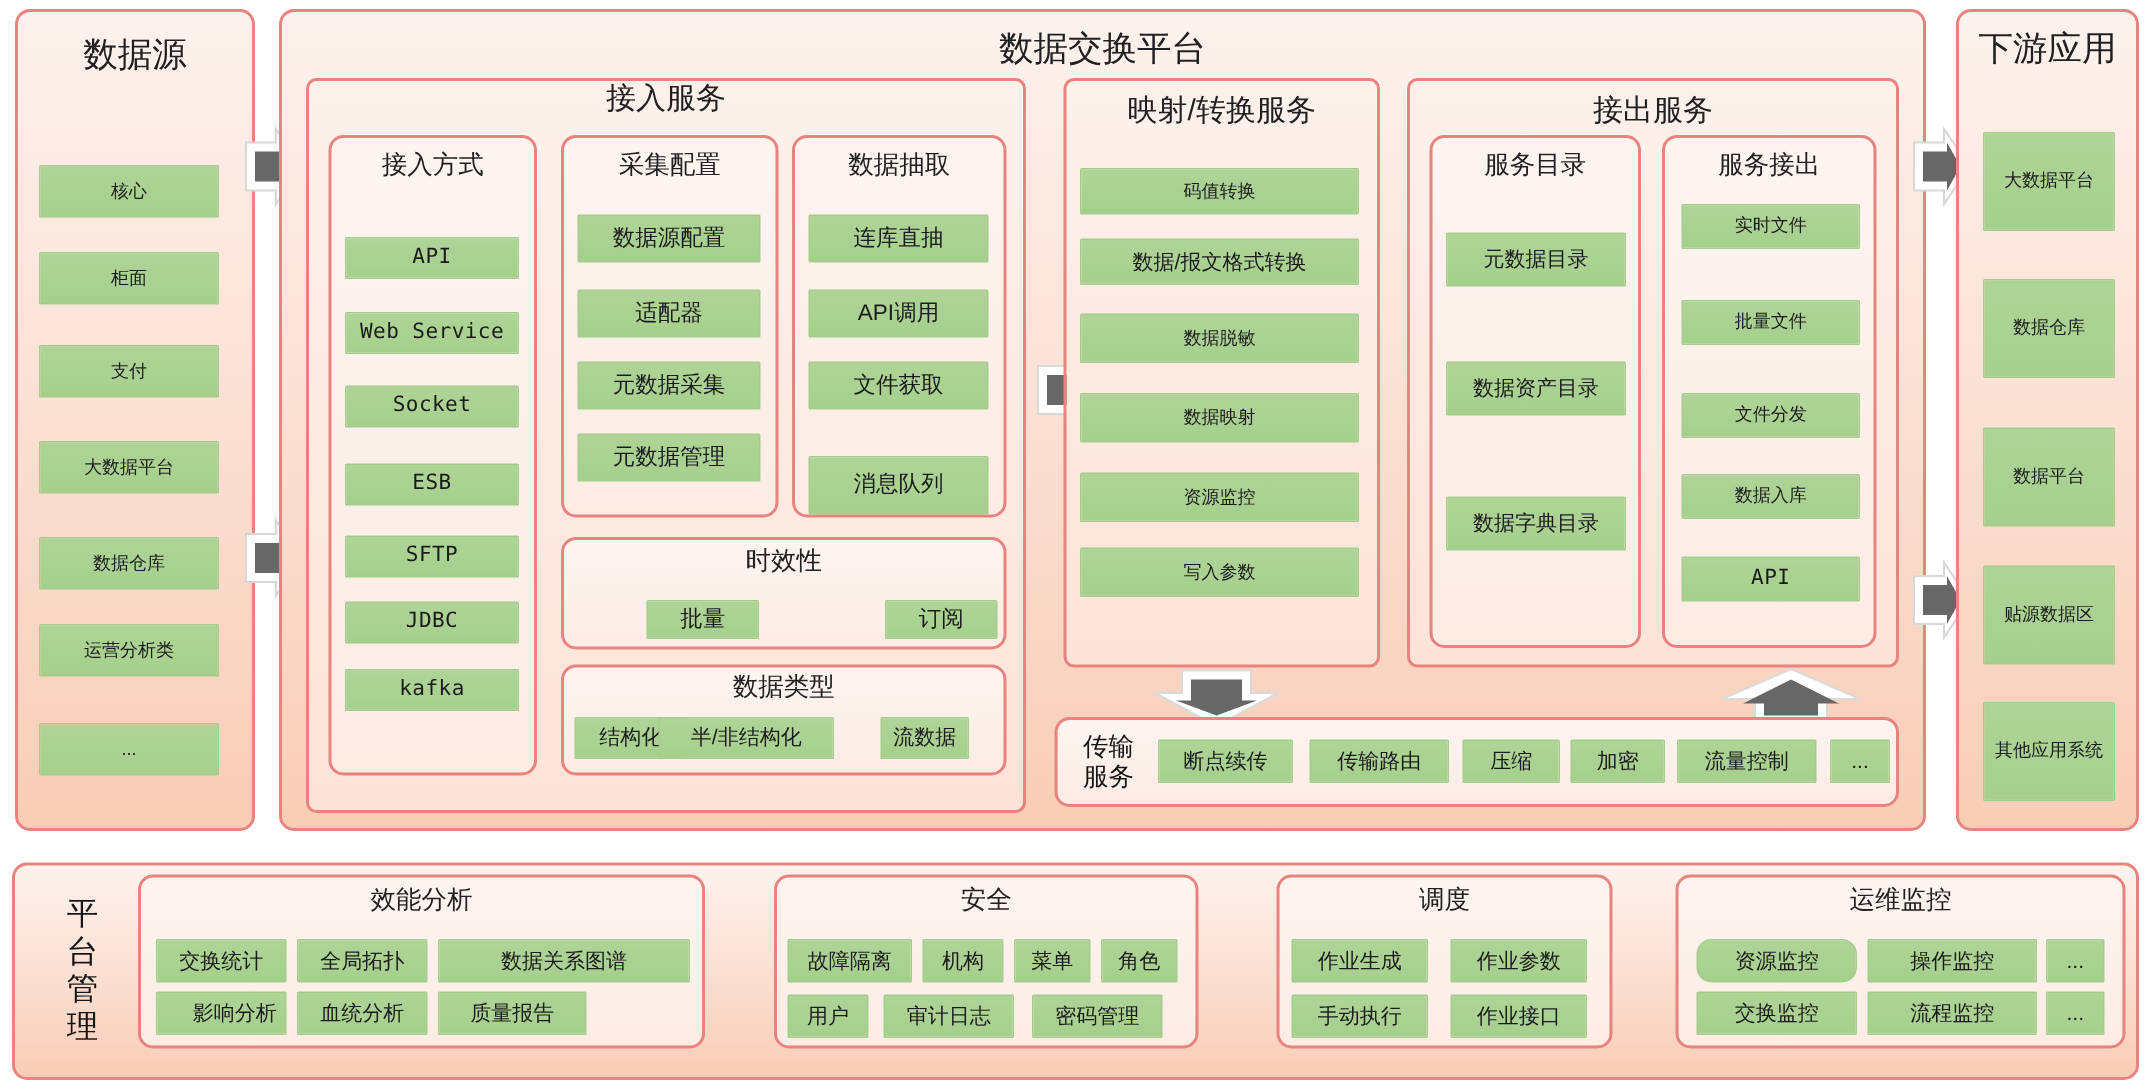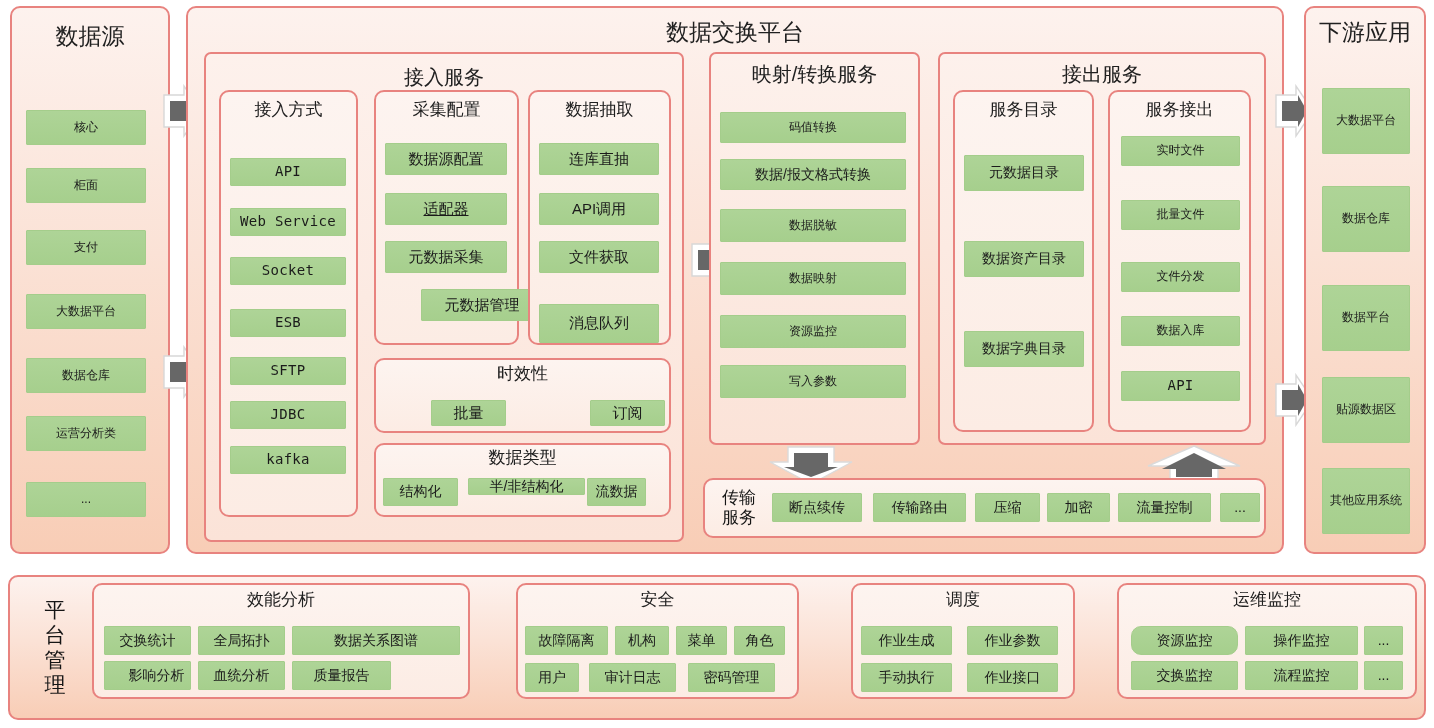--- a/index.html
+++ b/index.html
@@ -111,61 +111,61 @@
       <polygon points="4,12 24,12 24,3 41,28 24,53 24,44 4,44" fill="#ffffff" stroke="#d8d8d8" stroke-width="1.4"></polygon>
       <polygon points="10,18 26,18 26,12 35,28 26,44 26,38 10,38" fill="#676767"></polygon>
     </svg>
   </div>
 
   <div class="panel" style="left:186px; top:6px; width:1098px; height:548px;">
     <div class="ptitle t-xl" style="margin-top:12px;">数据交换平台</div>
   </div>
 
   <div class="panel sub" style="left:204px; top:52px; width:480px; height:490px;">
-    <div class="ptitle t-lg" style="margin-top:12px;text-align:center;">接入服务</div>
+    <div class="ptitle t-lg" style="margin-top:1px;text-align:center;">接入服务</div>
   </div>
 
   <div class="panel subtle" style="left:219px; top:90px; width:139px; height:427px;">
     <div class="ptitle t-md" style="margin-top:9px;">接入方式</div>
   </div>
   <div class="chip mono" style="left:230px; top:158px; width:116px; height:28px;">API</div>
   <div class="chip mono" style="left:230px; top:208px; width:116px; height:28px;">Web Service</div>
   <div class="chip mono" style="left:230px; top:257px; width:116px; height:28px;">Socket</div>
   <div class="chip mono" style="left:230px; top:309px; width:116px; height:28px;">ESB</div>
   <div class="chip mono" style="left:230px; top:357px; width:116px; height:28px;">SFTP</div>
   <div class="chip mono" style="left:230px; top:401px; width:116px; height:28px;">JDBC</div>
   <div class="chip mono" style="left:230px; top:446px; width:116px; height:28px;">kafka</div>
 
   <div class="panel subtle" style="left:374px; top:90px; width:145px; height:255px;">
     <div class="ptitle t-md" style="margin-top:9px;">采集配置</div>
   </div>
   <div class="chip" style="left:385px; top:143px; width:122px; height:32px;">数据源配置</div>
-  <div class="chip" style="left:385px; top:193px; width:122px; height:32px;text-decoration:underline;">适配器</div>
+  <div class="chip" style="left:385px; top:193px; width:122px; height:32px;">适配器</div>
   <div class="chip" style="left:385px; top:241px; width:122px; height:32px;">元数据采集</div>
-  <div class="chip" style="left:385px; top:289px; width:122px; height:32px;margin-left:36px;">元数据管理</div>
+  <div class="chip" style="left:385px; top:289px; width:122px; height:32px;">元数据管理</div>
 
   <div class="panel subtle" style="left:528px; top:90px; width:143px; height:255px;">
     <div class="ptitle t-md" style="margin-top:9px;">数据抽取</div>
   </div>
   <div class="chip" style="left:539px; top:143px; width:120px; height:32px;">连库直抽</div>
   <div class="chip" style="left:539px; top:193px; width:120px; height:32px;">API调用</div>
   <div class="chip" style="left:539px; top:241px; width:120px; height:32px;">文件获取</div>
   <div class="chip" style="left:539px; top:304px; width:120px; height:39px;">消息队列</div>
 
   <div class="panel subtle" style="left:374px; top:358px; width:297px; height:75px;">
     <div class="ptitle t-md" style="margin-top:5px;">时效性</div>
   </div>
   <div class="chip" style="left:431px; top:400px; width:75px; height:26px;">批量</div>
   <div class="chip" style="left:590px; top:400px; width:75px; height:26px;">订阅</div>
 
   <div class="panel subtle" style="left:374px; top:443px; width:297px; height:74px;">
     <div class="ptitle t-md" style="margin-top:4px;">数据类型</div>
   </div>
   <div class="chip s14" style="left:383px; top:478px; width:75px; height:28px;">结构化</div>
-  <div class="chip s14" style="left:468px; top:478px; width:117px; height:17px;">半/非结构化</div>
+  <div class="chip s14" style="left:439px; top:478px; width:117px; height:28px;">半/非结构化</div>
   <div class="chip s14" style="left:587px; top:478px; width:59px; height:28px;">流数据</div>
 
   <div class="arrow" style="left:688px; top:232px;">
     <svg width="44" height="56" viewBox="0 0 44 56">
       <polygon points="4,12 24,12 24,3 41,28 24,53 24,44 4,44" fill="#ffffff" stroke="#d8d8d8" stroke-width="1.4"></polygon>
       <polygon points="10,18 26,18 26,12 35,28 26,44 26,38 10,38" fill="#676767"></polygon>
     </svg>
   </div>
 
   <div class="panel sub" style="left:709px; top:52px; width:211px; height:393px;">

